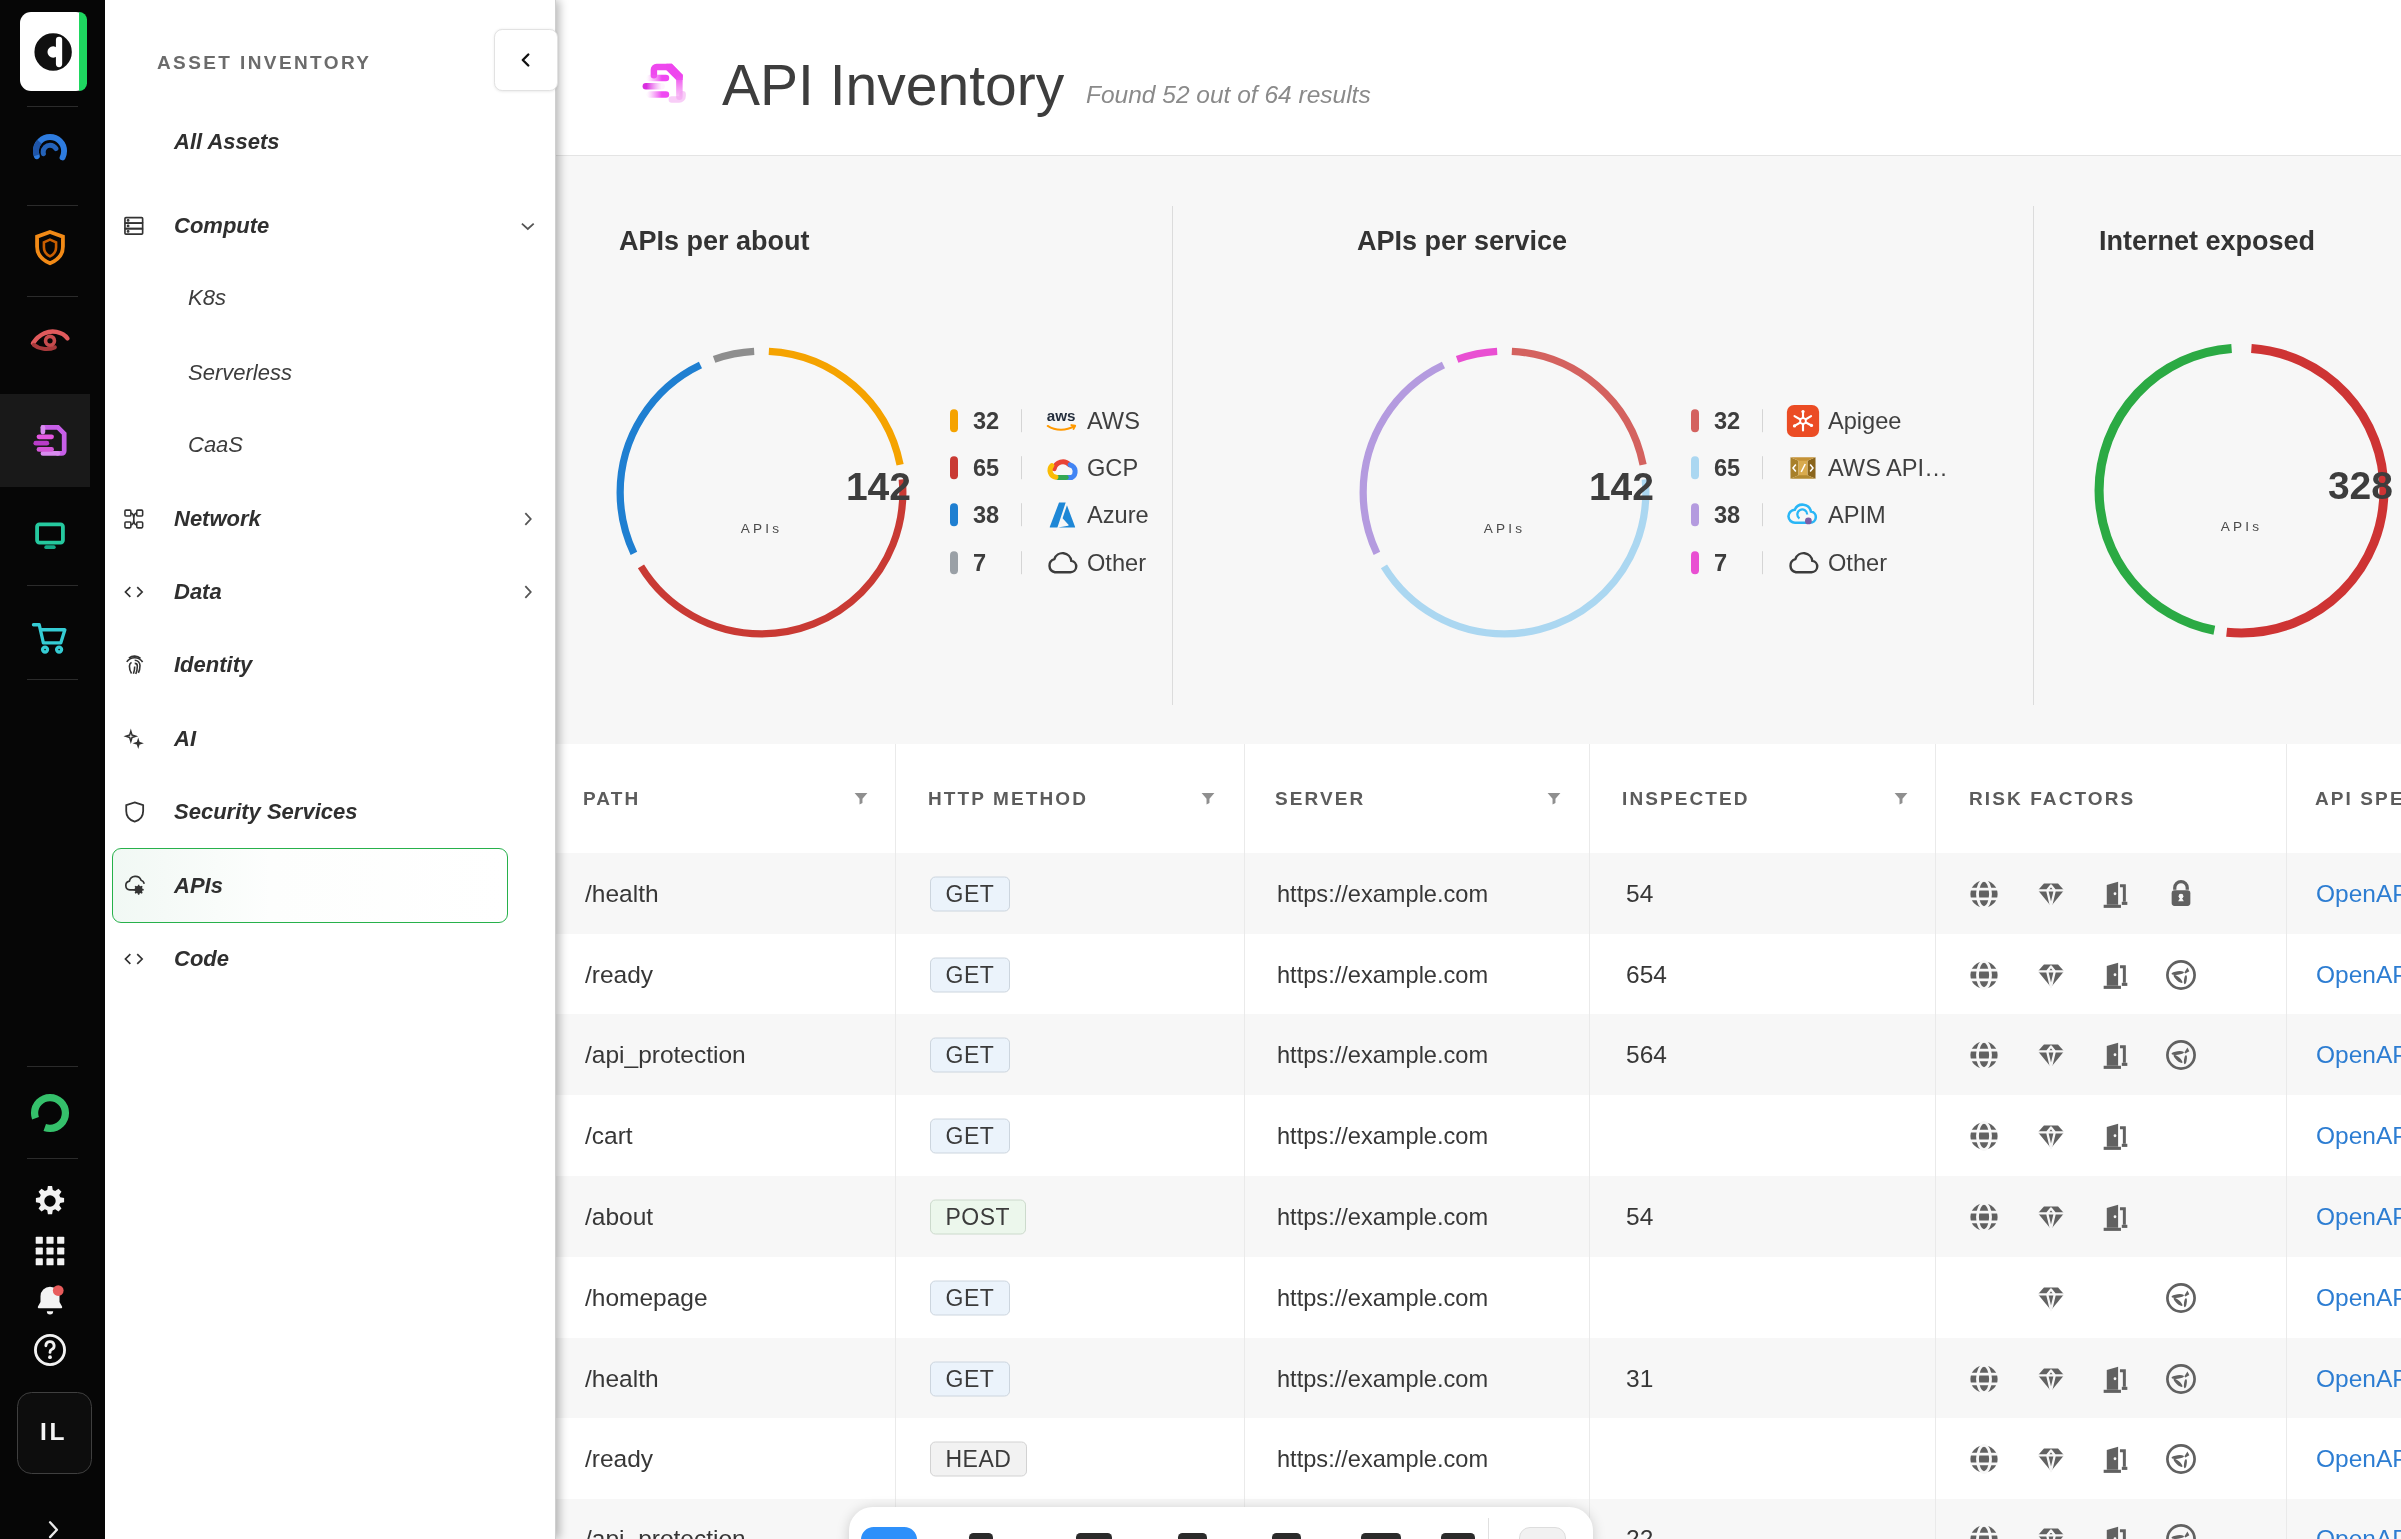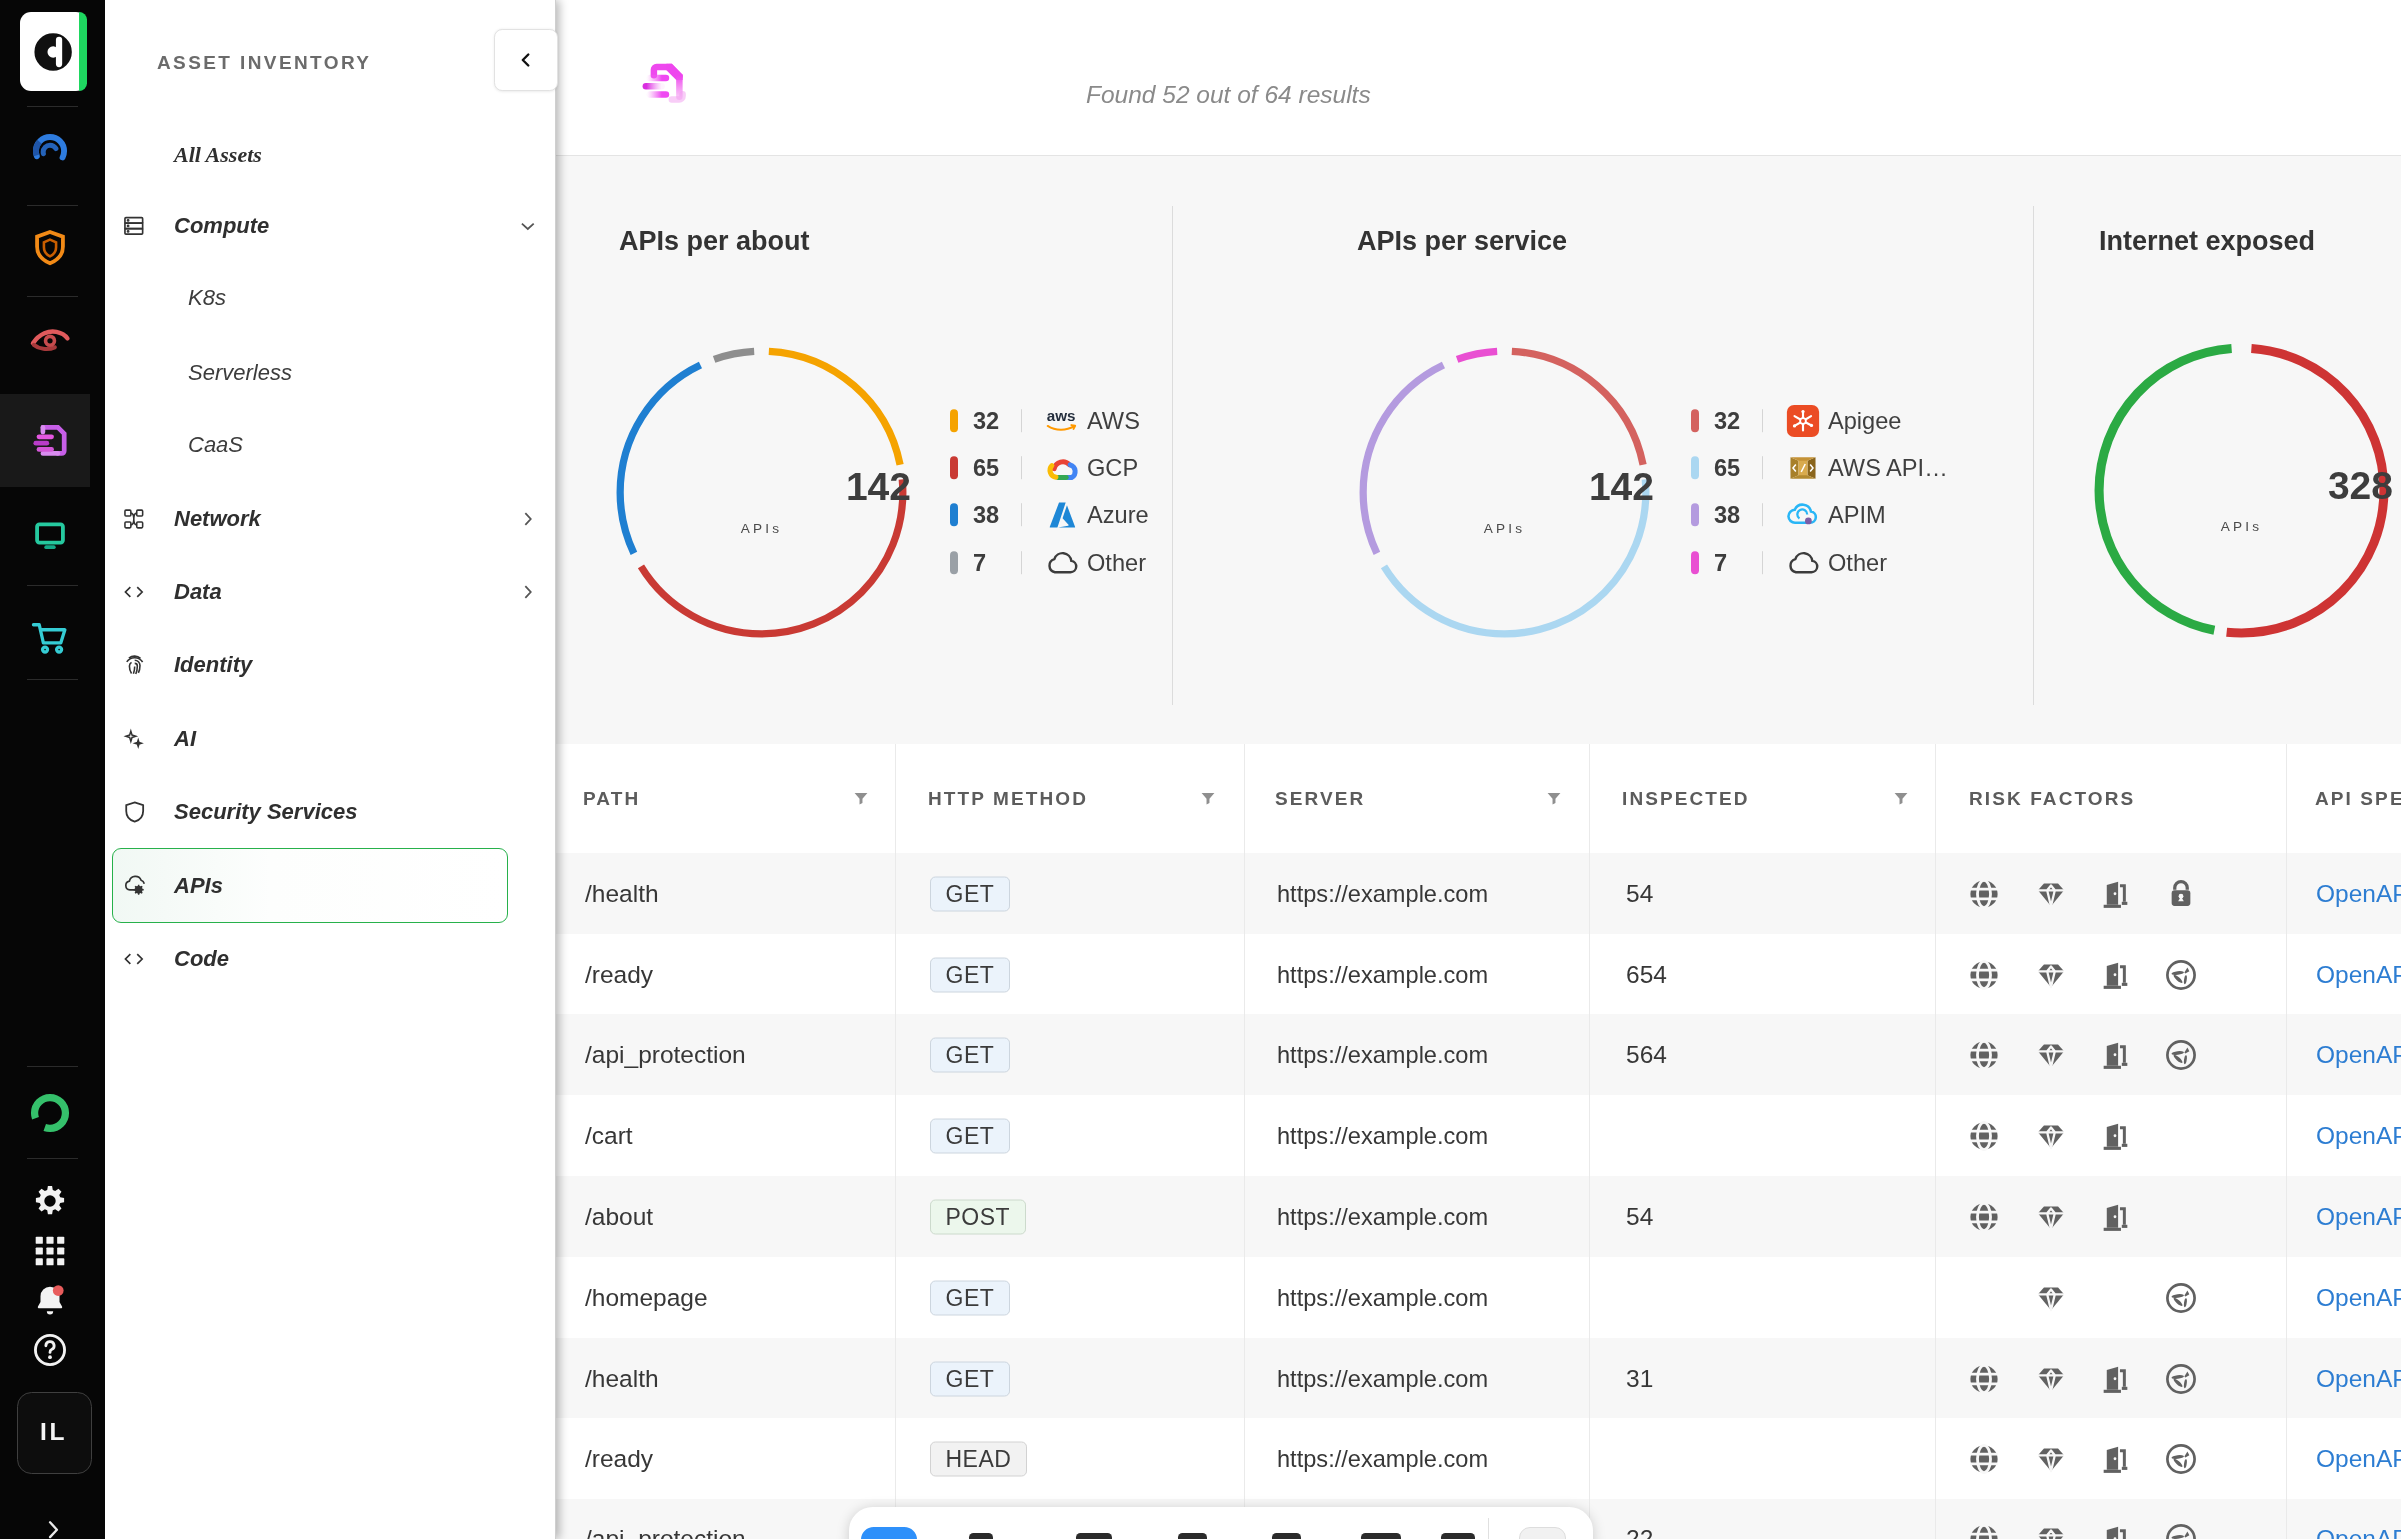--- a/index.html
+++ b/index.html
@@ -126,20 +126,21 @@
     <path d="M16.2 18.5 V 13 a2.8 2.8 0 0 1 2.8 -2.8 H 30" stroke="#ee48ee" stroke-width="6.6"></path>
     <path d="M29 7 H 34.5 L 45.5 18 V 23.5 H 39 L 29 13.5 Z" fill="#ee46ee"></path>
     <path d="M31 7 L 34.5 7 L 45.5 18 L 45.5 21 L 40 21 L 31 12 Z" fill="#ee46ee"></path>
     <path d="M42.2 20 V 40.5" stroke="url(#pg3)" stroke-width="6.6"></path>
     <path d="M45.5 38 v 1.7 a3.6 3.6 0 0 1 -3.6 3.6 H 34.5" stroke="#f29bef" stroke-width="6.6" opacity="0.5"></path>
     <path d="M12 21.5 H 28.5" stroke="url(#pg1)" stroke-width="6.6"></path>
     <path d="M8 29.8 H 24" stroke="url(#pg2)" stroke-width="6.6"></path>
     <path d="M12 38.2 H 28.5" stroke="url(#pg1)" stroke-width="6.6"></path>
    </svg>
   </div>
+  <div id="hdtitle">API Inventory</div>
   <div id="hdsub">Found 52 out of 64 results</div>
  </div>
  <div id="charts">
   <div class="ctitle" style="left:64px;">APIs per about</div>
   <div class="ctitle" style="left:802px;">APIs per service</div>
   <div class="ctitle" style="left:1544px;">Internet exposed</div>
   <div class="cdiv" style="left:617px;"></div>
   <div class="cdiv" style="left:1478px;"></div>
   <div class="abs" id="donut1" style="left:57px;top:187px;">
    <svg width="299" height="299" viewBox="0 0 330 330" fill="none">
@@ -461,21 +462,21 @@
 </div>
 <div id="sidebar">
  <div id="sbtitle">ASSET INVENTORY</div>
  <div id="collapse">
       <svg style="position:absolute;left:20px;top:19px;" width="22" height="22" viewBox="0 0 24 24" fill="none" stroke="#111" stroke-width="2.6" stroke-linecap="round" stroke-linejoin="round">
         <path d="M14.5 6 L8.5 12 L14.5 18"></path>
       </svg>
     </div>
  <div id="apibox"></div>
  <div id="navs">
-  <div class="nav" style="top:128px;font-family:Liberation Serif, serif;">
+  <div class="nav" style="top:115px;">
         <div class="tx">All Assets</div>
       </div>
   <div class="nav" style="top:199px;text-decoration:underline;">
    <svg class="ic" width="23.6" height="23.6" viewBox="0 0 24 24" fill="none" stroke="#333" stroke-width="1.7">
           <rect x="3" y="3.5" width="18" height="5.6" rx="1"></rect>
           <rect x="3" y="9.1" width="18" height="5.6" rx="0"></rect>
           <rect x="3" y="14.7" width="18" height="5.6" rx="1"></rect>
           <circle cx="6.2" cy="6.3" r="0.6" fill="#333"></circle>
           <circle cx="6.2" cy="11.9" r="0.6" fill="#333"></circle>
           <circle cx="6.2" cy="17.5" r="0.6" fill="#333"></circle>

